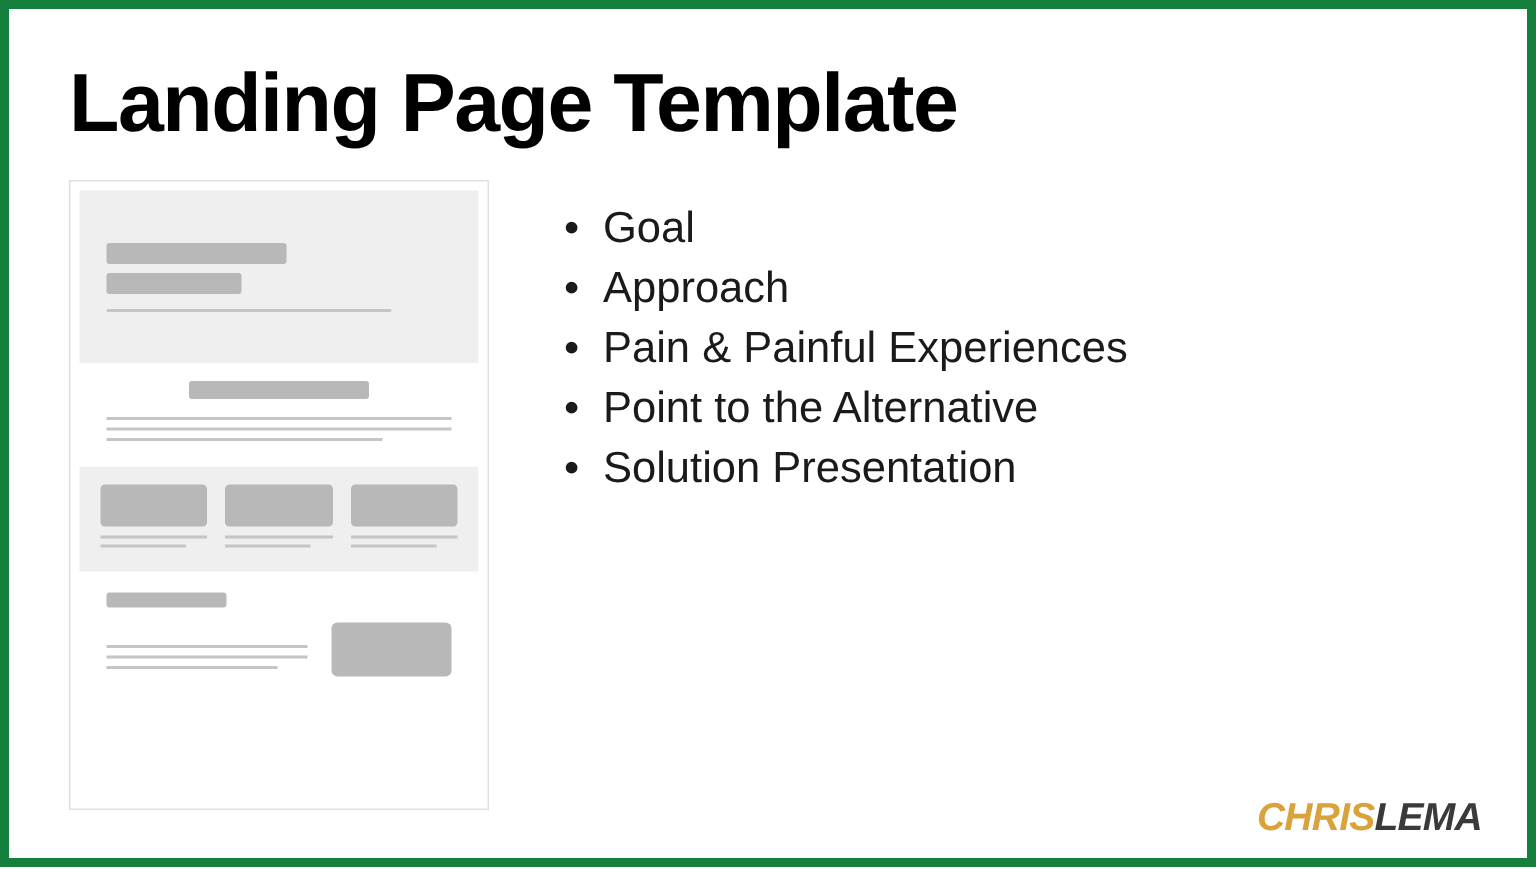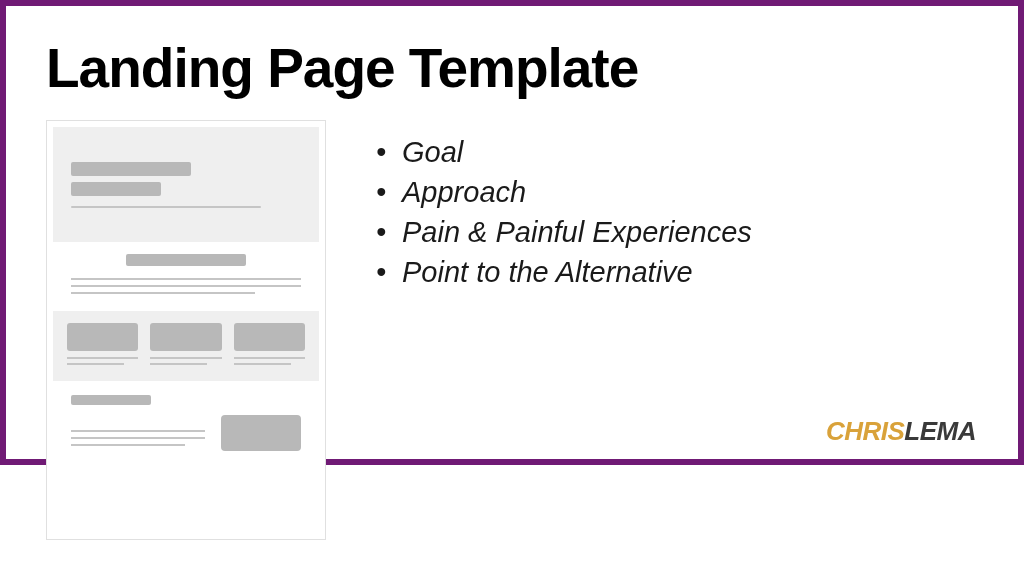--- a/index.html
+++ b/index.html
@@ -5,22 +5,22 @@
     * { box-sizing: border-box; margin: 0; padding: 0; }
     body {
       font-family: -apple-system, BlinkMacSystemFont, "Segoe UI", Helvetica, Arial, sans-serif;
       background: #fff;
       width: 1024px;
       height: 579px;
       overflow: hidden;
     }
     .slide {
       width: 1024px;
-      height: 465px;
-      border: 6px solid #701a75;
+      height: 578px;
+      border: 6px solid #15803d;
       background: #fff;
       position: relative;
       padding: 30px 36px 20px 40px;
     }
     .title {
       font-size: 55px;
       font-weight: 900;
       letter-spacing: -1px;
       color: #000;
       margin-bottom: 20px;
@@ -71,40 +71,39 @@
     }
     .wf-sec4 .t { width: 80px; height: 10px; background: #b8b8b8; border-radius: 2px; margin-bottom: 10px; }
     .wf-sec4 .row { display: flex; justify-content: space-between; align-items: flex-end; gap: 16px; }
     .wf-sec4 .lines { flex: 1; }
     .wf-sec4 .lines div { height: 2px; background: #c5c5c5; margin-bottom: 5px; }
     .wf-sec4 .btn { width: 80px; height: 36px; background: #b8b8b8; border-radius: 4px; flex-shrink: 0; }
 
     .bullets {
       list-style: none;
       padding-top: 12px;
-      font-style: italic;
     }
     .bullets li {
       font-size: 29px;
       color: #1a1a1a;
       line-height: 1.38;
       position: relative;
       padding-left: 26px;
     }
     .bullets li::before {
       content: "•";
       position: absolute;
       left: 0;
       font-size: 29px;
     }
 
     .logo {
       position: absolute;
       bottom: 12px;
-      right: 42px;
+      right: 30px;
       font-size: 26px;
       font-weight: 800;
       font-style: italic;
       letter-spacing: -0.5px;
     }
     .logo .c1 { color: #d9a23a; }
     .logo .c2 { color: #3a3a3a; }
   </style>
 </head>
 <body>
@@ -155,20 +154,21 @@
           <div class="btn"></div>
         </div>
       </div>
     </div>
 
     <ul class="bullets">
       <li>Goal</li>
       <li>Approach</li>
       <li>Pain &amp; Painful Experiences</li>
       <li>Point to the Alternative</li>
+      <li>Solution Presentation</li>
     </ul>
 
   </div>
 
   <div class="logo">
     <span class="c1">CHRIS</span><span class="c2">LEMA</span>
   </div>
 
 </div>
 

